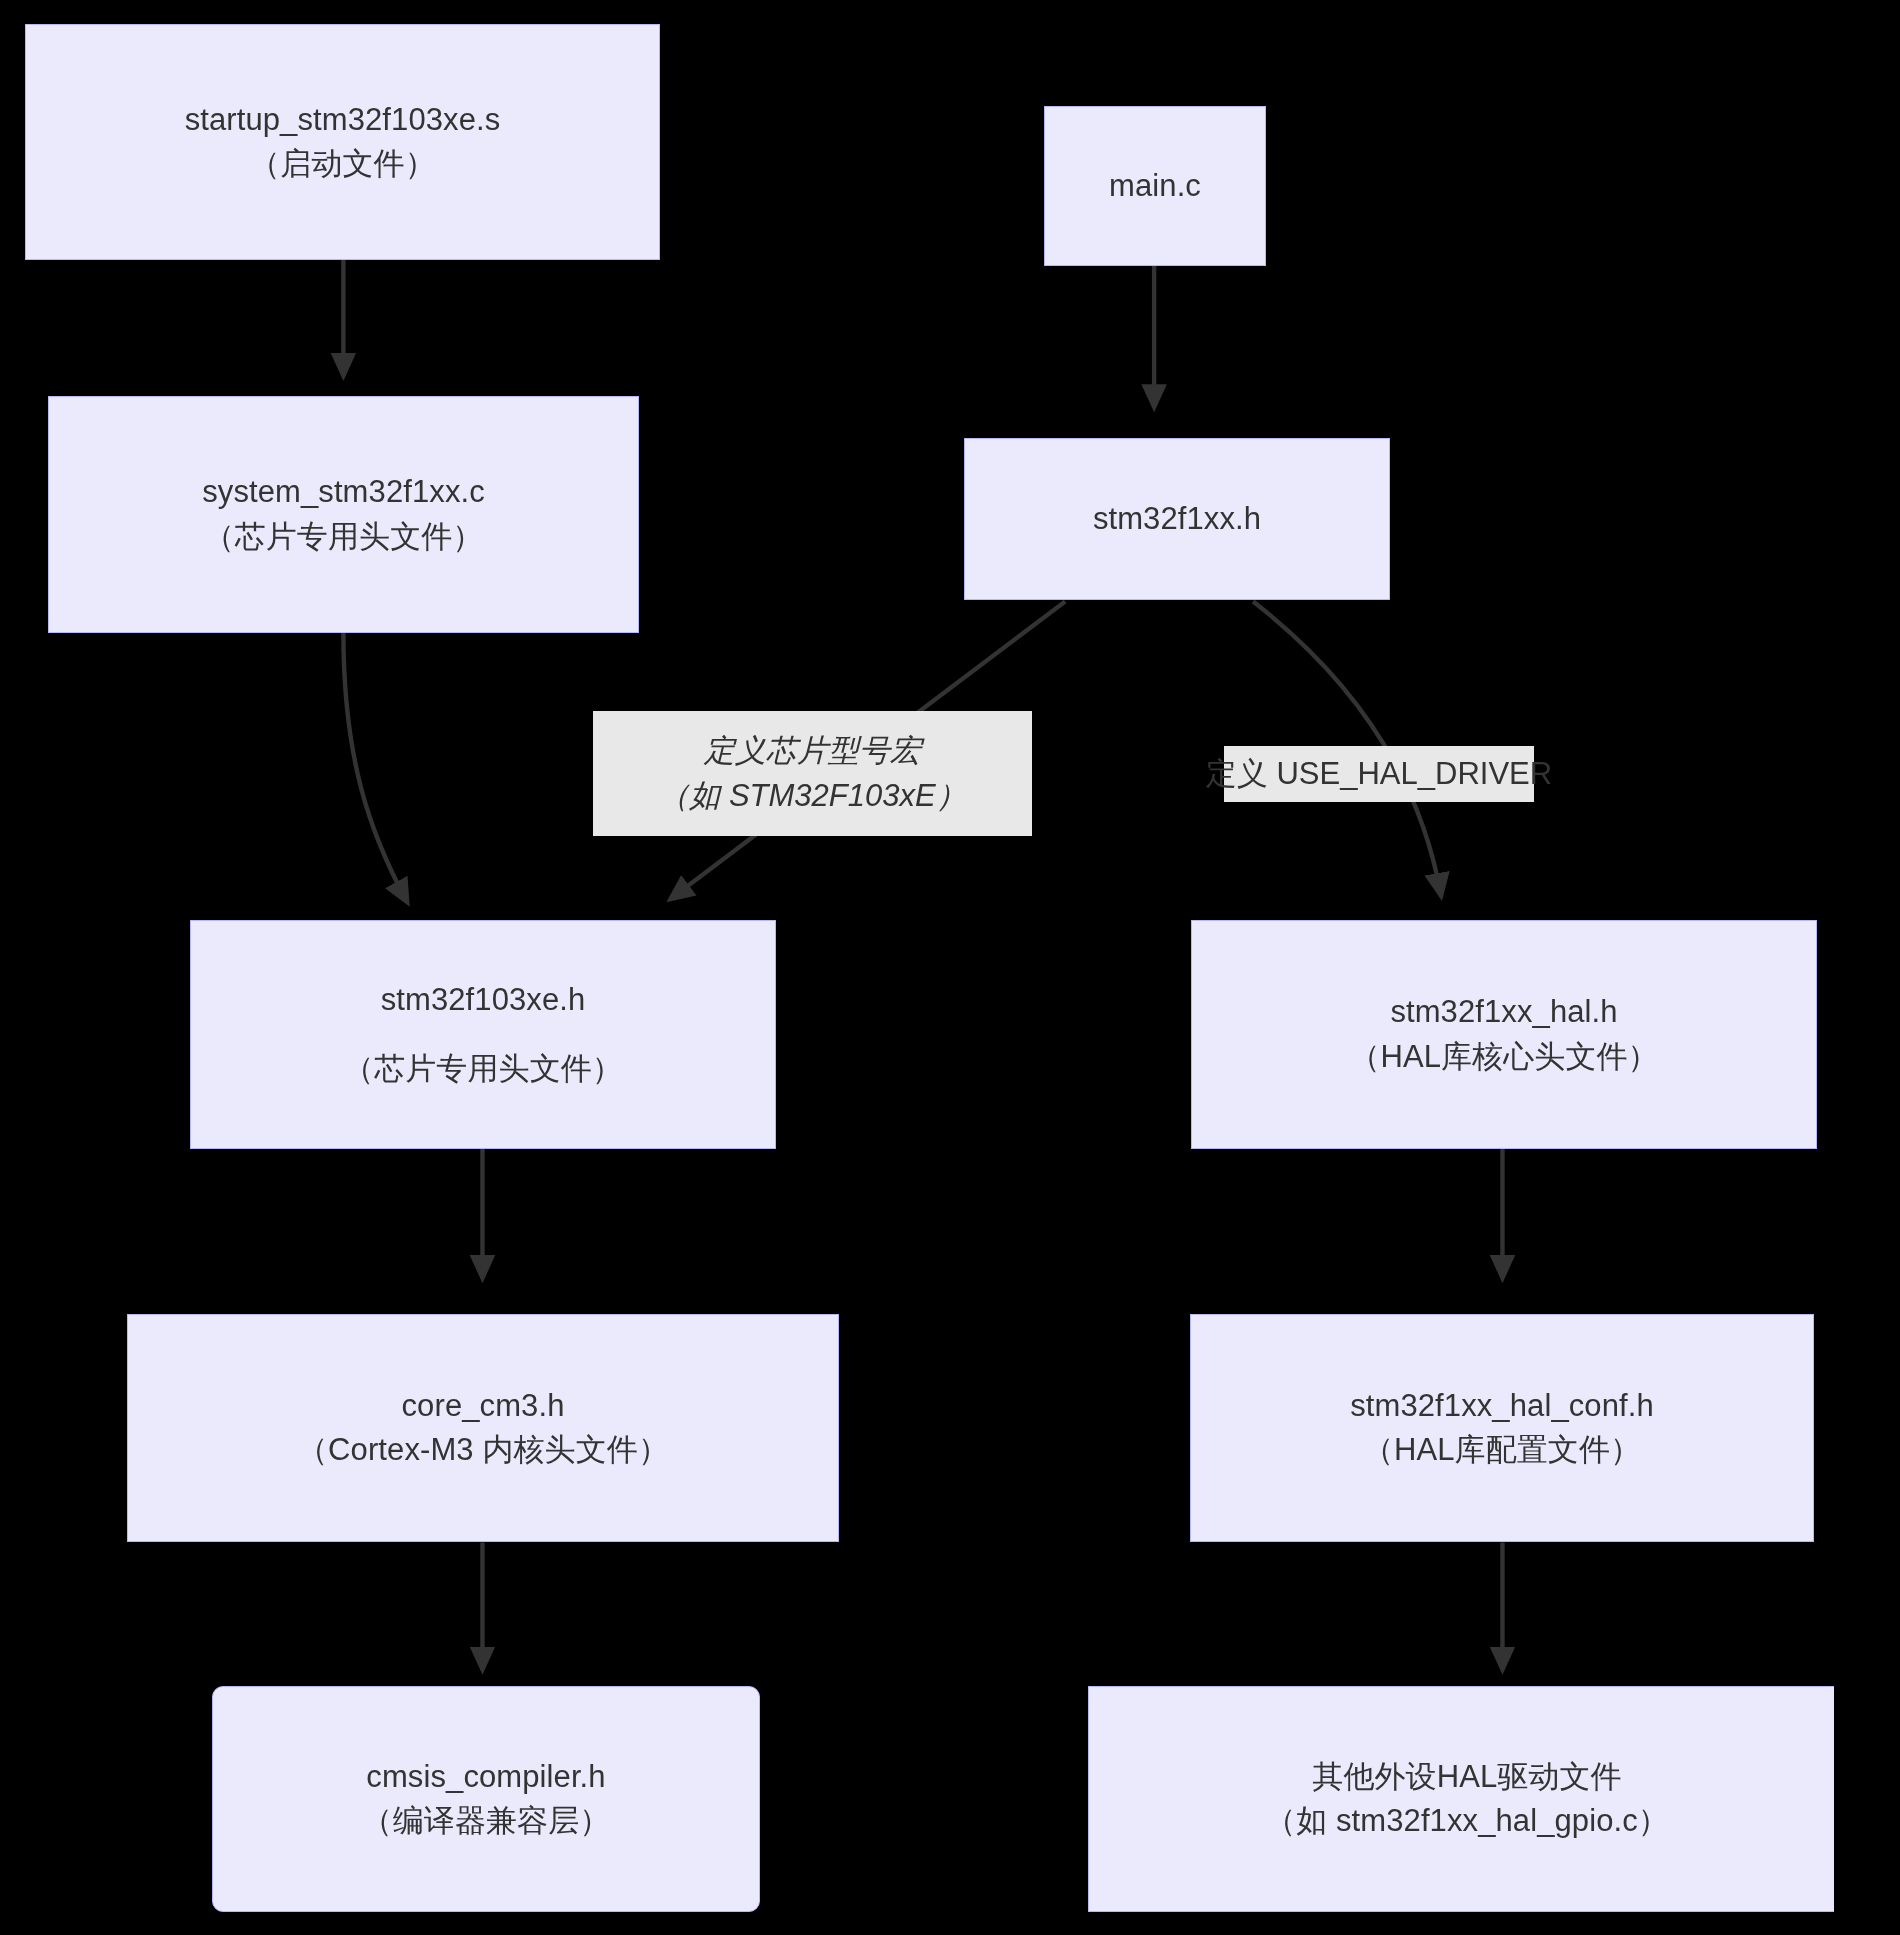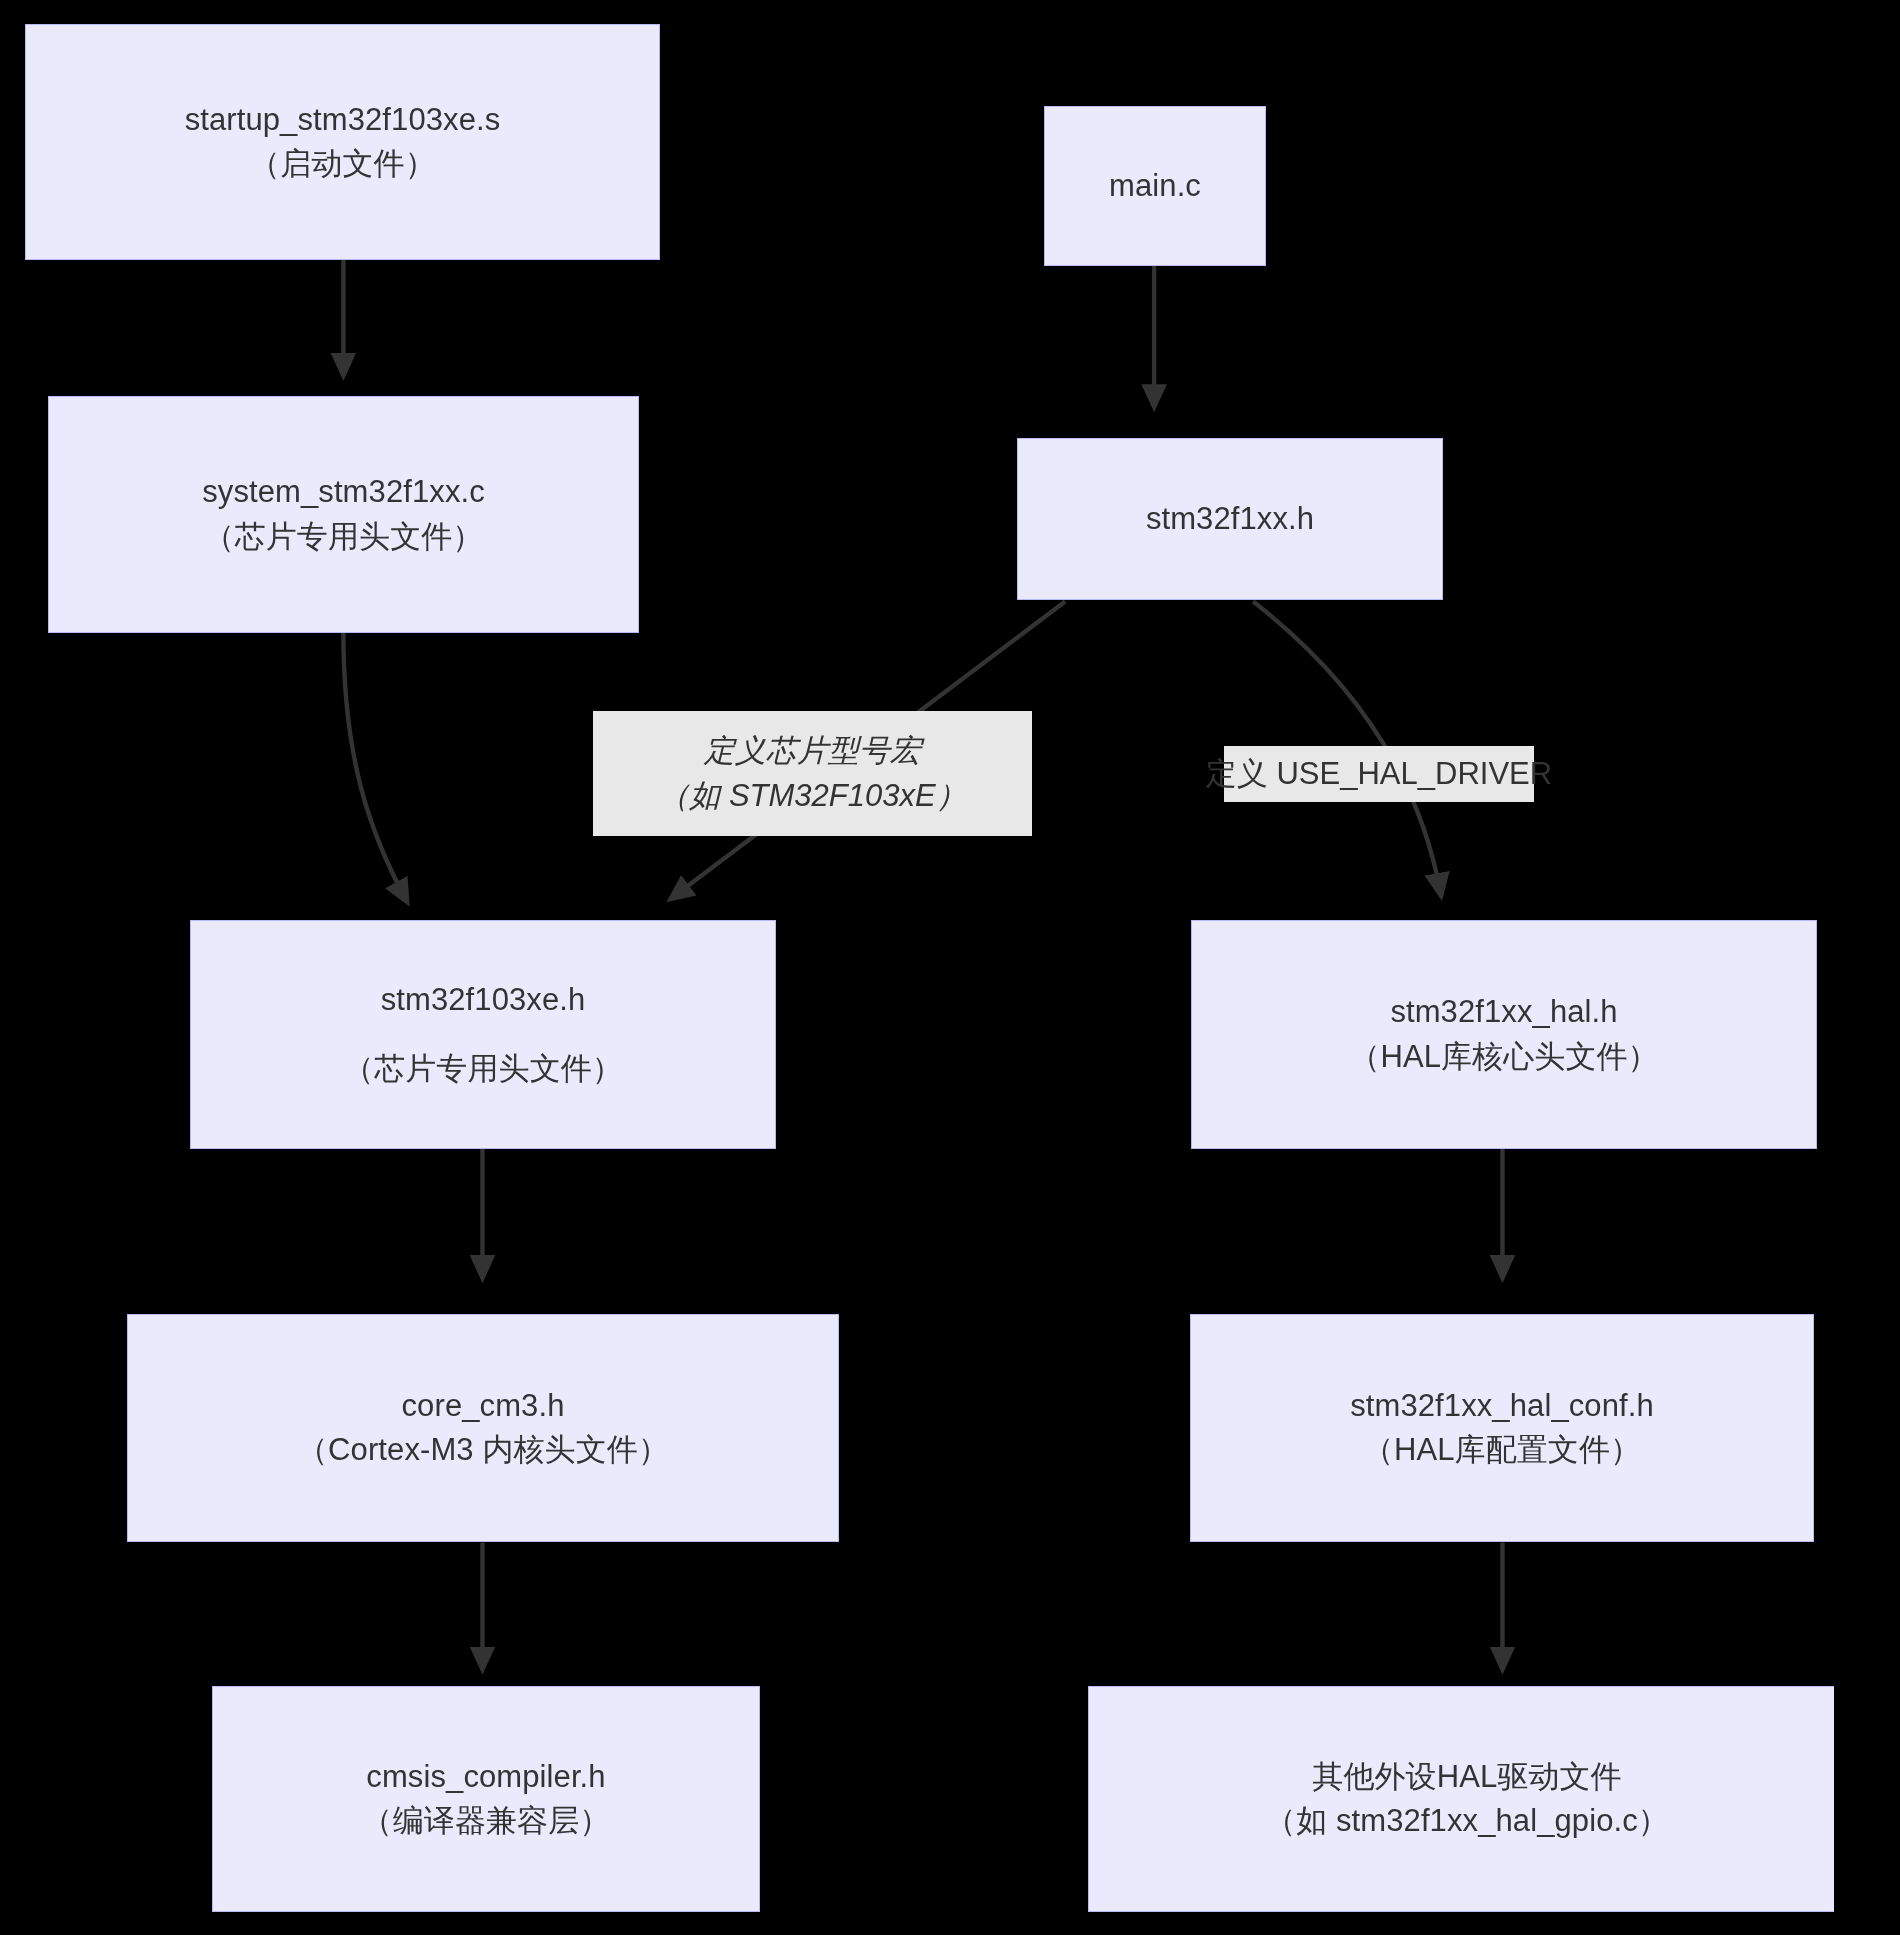--- a/index.html
+++ b/index.html
@@ -93,21 +93,21 @@
 
   <div class="node" style="left:1044px; top:58px; width:222px; height:160px;margin-top:48px;">
     <span class="ln">main.c</span>
   </div>
 
   <div class="node" style="left:48px; top:396px; width:591px; height:237px;">
     <span class="ln">system_stm32f1xx.c</span>
     <span class="ln">（芯片专用头文件）</span>
   </div>
 
-  <div class="node" style="left:1017px; top:438px; width:426px; height:162px;align-items:center;">
+  <div class="node" style="left:964px; top:438px; width:426px; height:162px;align-items:center;">
     <span class="ln">stm32f1xx.h</span>
   </div>
 
   <div class="edge-label" style="left:593px; top:711px; width:439px; height:125px;font-style:italic;">
     <span class="ln">定义芯片型号宏</span>
     <span class="ln">（如 STM32F103xE）</span>
   </div>
 
   <div class="edge-label" style="left:1224px; top:746px; width:310px; height:56px;">
     <span class="ln">定义 USE_HAL_DRIVER</span>
@@ -126,21 +126,21 @@
   <div class="node" style="left:127px; top:1314px; width:712px; height:228px;">
     <span class="ln">core_cm3.h</span>
     <span class="ln">（Cortex-M3 内核头文件）</span>
   </div>
 
   <div class="node" style="left:1190px; top:1314px; width:624px; height:228px;">
     <span class="ln">stm32f1xx_hal_conf.h</span>
     <span class="ln">（HAL库配置文件）</span>
   </div>
 
-  <div class="node" style="left:212px; top:1686px; width:548px; height:226px;">
+  <div class="node" style="left:212px; top:1686px; width:548px; height:226px;border-radius:11px;">
     <span class="ln">cmsis_compiler.h</span>
     <span class="ln">（编译器兼容层）</span>
   </div>
 
   <div class="node" style="left:1088px; top:1686px; width:758px; height:226px;">
     <span class="ln">其他外设HAL驱动文件</span>
     <span class="ln">（如 stm32f1xx_hal_gpio.c）</span>
   </div>
 
 </div>

